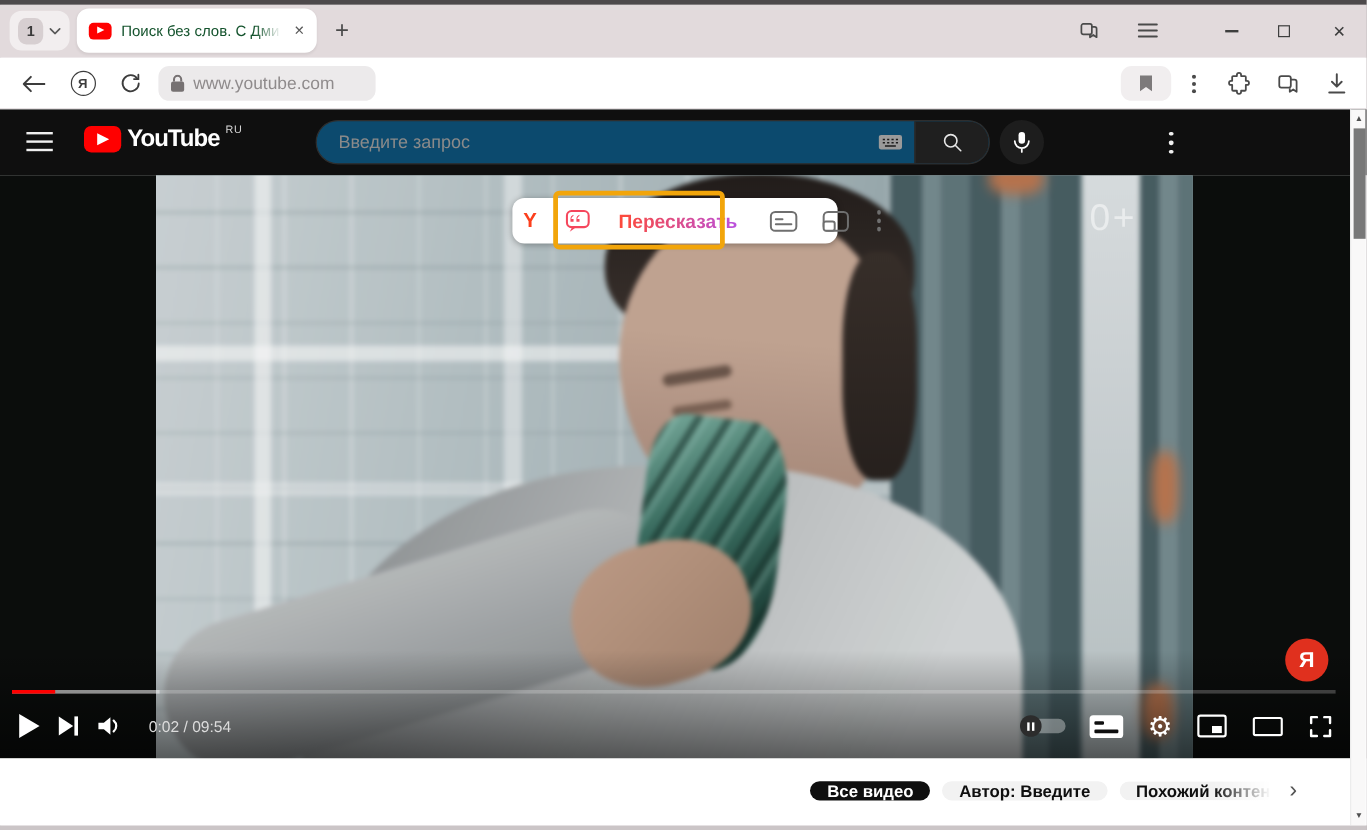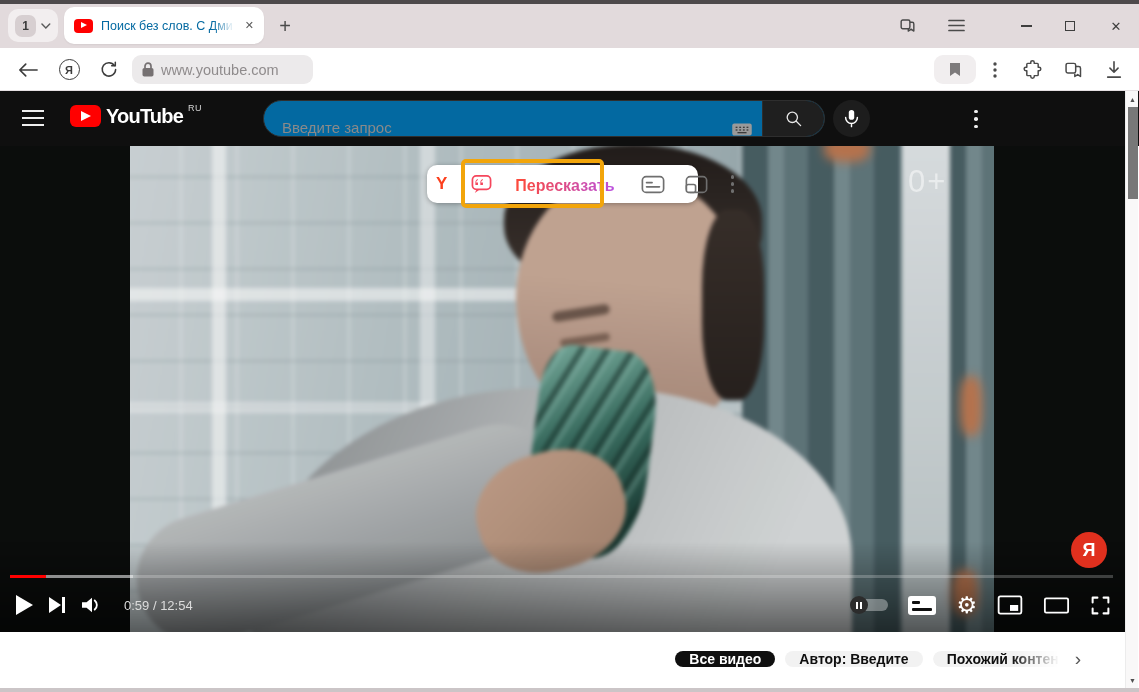--- a/index.html
+++ b/index.html
@@ -17,21 +17,21 @@
   .tabstrip{left:0;top:4px;width:1139px;height:44px;background:#e2dadc;}
   .tab-counter{left:8px;top:5px;width:50px;height:33px;background:rgba(255,255,255,.55);
     border-radius:10px;display:flex;align-items:center;gap:5px;padding:0 7px;cursor:pointer;}
   .tab-counter .badge{width:22px;height:22px;background:#d7cfd1;border-radius:7px;
     display:flex;align-items:center;justify-content:center;font-size:12px;color:#3a3a3a;font-weight:bold;}
   .active-tab{left:64px;top:3px;width:200px;height:37px;background:#fff;border-radius:10px;
     display:flex;align-items:center;padding:0 10px;gap:8px;box-shadow:0 1px 2px rgba(0,0,0,.06);}
   .favicon{width:19px;height:14px;background:#f00;border-radius:4px;position:relative;flex:none;}
   .favicon::after{content:"";position:absolute;left:7px;top:3.5px;border-left:6px solid #fff;
     border-top:3.5px solid transparent;border-bottom:3.5px solid transparent;}
-  .tab-title{font-size:12.5px;color:#0369a1;white-space:nowrap;overflow:hidden;flex:1;
+  .tab-title{font-size:12.5px;color:#14532d;white-space:nowrap;overflow:hidden;flex:1;
     -webkit-mask-image:linear-gradient(90deg,#000 82%,transparent 98%);mask-image:linear-gradient(90deg,#000 82%,transparent 98%);}
   .tab-close{font-size:11px;color:#5a5a5a;cursor:pointer;flex:none;}
   .newtab{left:272px;top:9px;width:26px;height:26px;font-size:20px;color:#4a4a4a;
     display:flex;align-items:center;justify-content:center;cursor:pointer;font-weight:300;}
   .strip-icon{color:#4a4a4a;cursor:pointer;}
   .winctl{color:#3e3e3e;cursor:pointer;display:flex;align-items:center;justify-content:center;width:28px;height:28px;}
 
   
   .toolbar{left:0;top:48px;width:1139px;height:43px;background:#fff;border-bottom:1px solid #e5e0e2;}
   .tb-icon{color:#3c3c3c;cursor:pointer;position:absolute;top:0;height:43px;display:flex;align-items:center;justify-content:center;}
@@ -51,21 +51,21 @@
   .yt-header{left:0;top:0;width:1139px;height:55px;background:#0f0f0f;}
   .yt-burger{left:22px;top:17px;width:22px;height:20px;display:flex;flex-direction:column;justify-content:space-between;padding:2px 0;cursor:pointer;}
   .yt-burger i{display:block;height:1.6px;background:#efefef;}
   .yt-logo{left:70px;top:14px;display:flex;align-items:flex-start;gap:5px;cursor:pointer;}
   .yt-logo-icon{width:31px;height:22px;background:#f00;border-radius:6px;position:relative;}
   .yt-logo-icon::after{content:"";position:absolute;left:11px;top:5.5px;border-left:10px solid #fff;
     border-top:5.5px solid transparent;border-bottom:5.5px solid transparent;}
   .yt-logo-text{color:#fff;font-size:20px;font-weight:bold;letter-spacing:-0.8px;line-height:22px;}
   .yt-logo-ru{color:#d7d7d7;font-size:9px;letter-spacing:.5px;margin-top:-2px;}
   .yt-search{left:263px;top:9px;width:562px;height:37px;border:1px solid #2e2e2e;border-radius:19px;
-    background:#0369a1;display:flex;align-items:flex-end;overflow:hidden;}
+    background:#0c4a6e;display:flex;align-items:center;overflow:hidden;}
   .yt-search input{flex:1;background:transparent;border:none;outline:none;color:#eee;font-size:15px;
     padding:0 12px 0 18px;font-family:"Liberation Sans",sans-serif;}
   .yt-search input::placeholder{color:#8a8a8a;}
   .kb-icon{flex:none;margin-right:10px;cursor:pointer;color:#9a9a9a;}
   .search-btn{flex:none;width:62px;height:100%;background:#1f1f1f;border-left:1px solid #2e2e2e;
     display:flex;align-items:center;justify-content:center;cursor:pointer;color:#e6e6e6;}
   .mic-btn{left:833px;top:9px;width:37px;height:37px;background:#1d1d1d;border-radius:50%;
     display:flex;align-items:center;justify-content:center;cursor:pointer;color:#fff;}
   .yt-dots{left:966px;top:14px;width:20px;height:28px;display:flex;flex-direction:column;align-items:center;
     justify-content:center;gap:4px;cursor:pointer;}
@@ -373,21 +373,21 @@
               <path d="M1 1l12 8L1 17z" fill="#fff"></path>
               <rect x="14" y="1" width="3" height="16" fill="#fff"></rect>
             </svg>
         </span>
         <span class="pbtn">
           <svg width="24" height="20" viewBox="0 0 26 22" fill="#fff">
             <path d="M2 8h5l6-5v16l-6-5H2z"></path>
             <path d="M16 6a6.5 6.5 0 0 1 0 10" fill="none" stroke="#fff" stroke-width="2" stroke-linecap="round"></path>
           </svg>
         </span>
-        <span class="time">0:59 / 12:54</span>
+        <span class="time">0:02 / 09:54</span>
       </div>
 
       <div class="controls-r">
         <span class="toggle">
           <span class="knob">
               <i></i>
               <i></i>
             </span>
         </span>
         <span class="ccfill">

